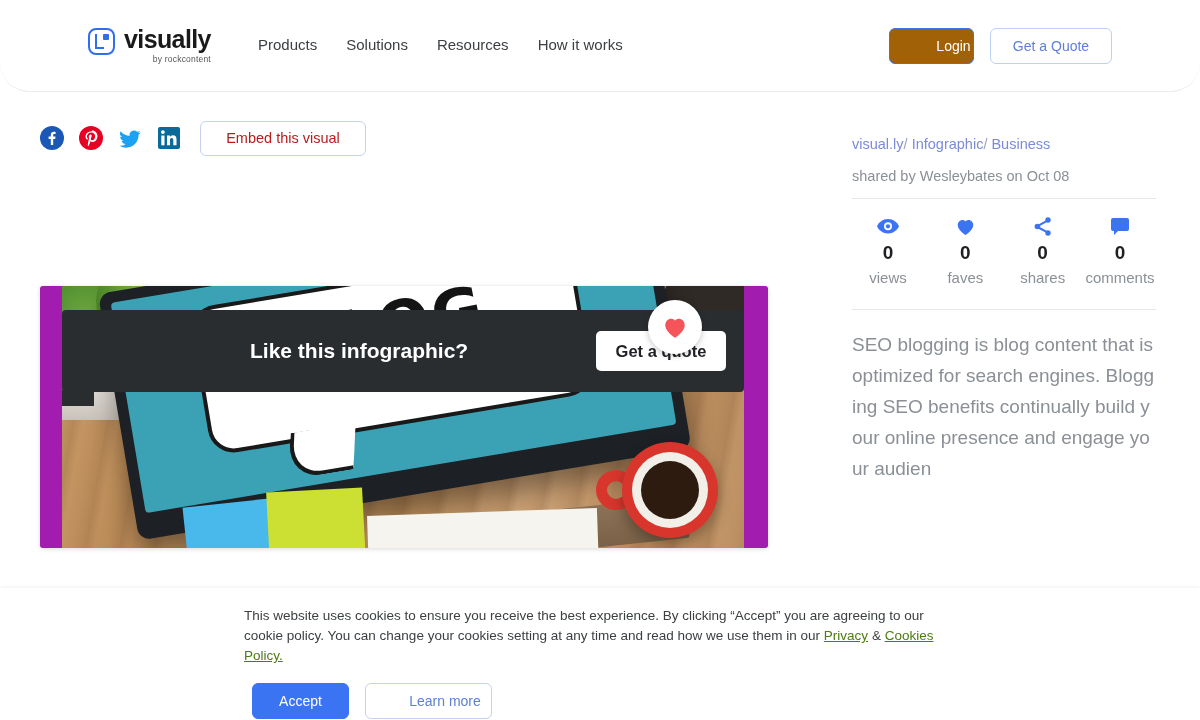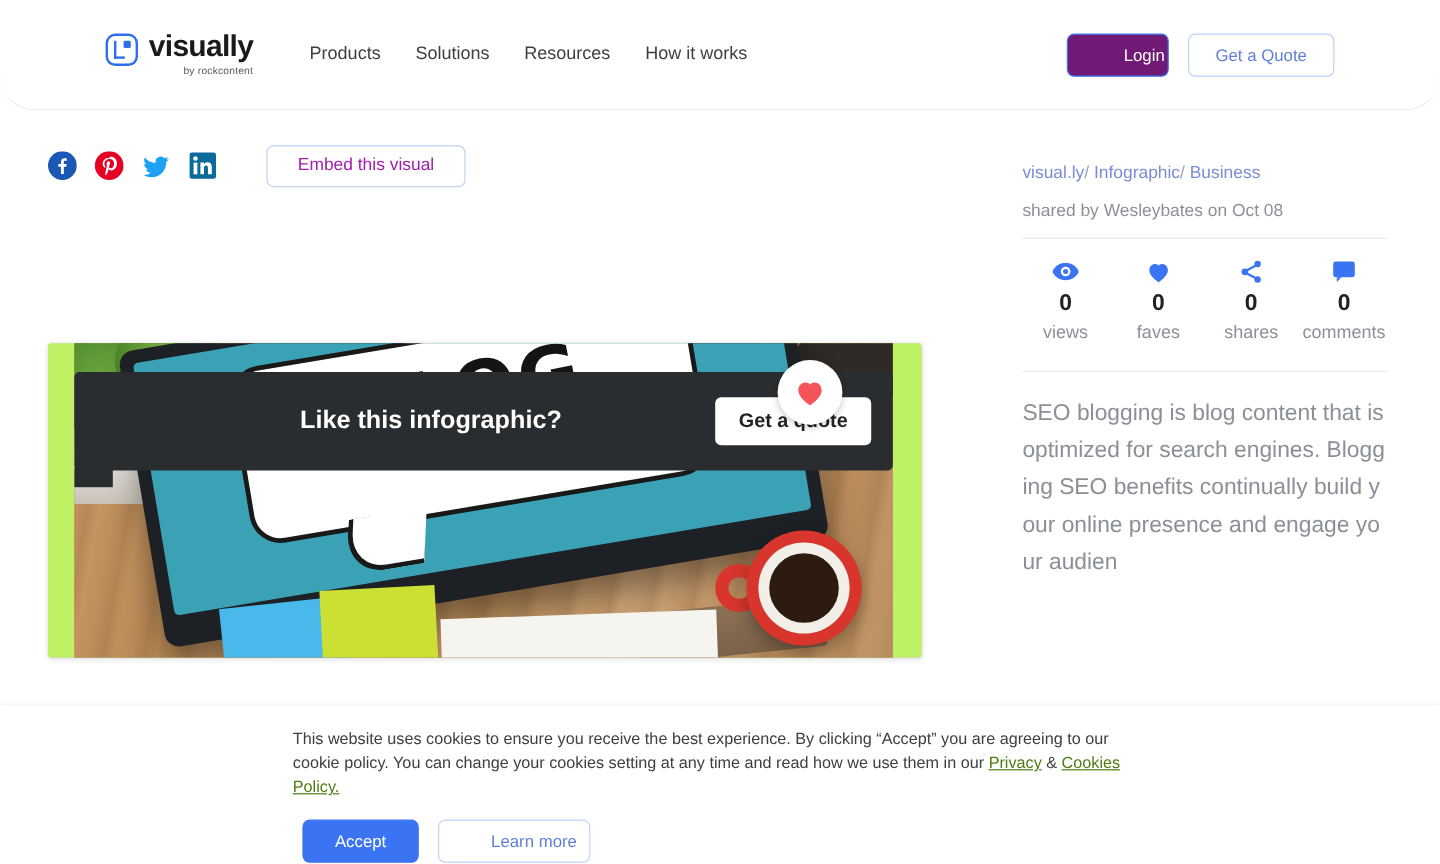--- a/index.html
+++ b/index.html
@@ -36,40 +36,40 @@
 
   .nav { position: absolute; left: 258px; top: 36px; display: flex; gap: 29px; }
   .nav a { font-size: 15px; color: #3c4043; text-decoration: none; white-space: nowrap; }
 
   .header-actions { position: absolute; right: 88px; top: 28px; display: flex; gap: 16px; align-items: center; }
   .btn {
     font-family: "Liberation Sans", sans-serif;
     font-size: 14px; border-radius: 6px; cursor: pointer;
     display: inline-flex; align-items: center; justify-content: center;
   }
-  .btn-primary { background: #701a75; color: #fff; border: 1px solid #3b74f2; width: 85px; height: 36px; font-weight: normal; padding-left: 44px; }
+  .btn-primary { background: #a16207; color: #fff; border: 1px solid #3b74f2; width: 85px; height: 36px; font-weight: normal; padding-left: 44px; }
   .btn-outline { background: #fff; color: #5f7fd6; border: 1px solid #bfd0f5; width: 122px; height: 36px; }
 
   
   .main { position: absolute; top: 92px; left: 0; width: 1200px; height: 628px; }
 
   
   .left-col { position: absolute; left: 40px; top: 28px; width: 730px; }
   .social-row { display: flex; align-items: center; gap: 0px; height: 36px; }
   .soc { width: 24px; height: 24px; margin-right: 15px; display: block; }
   .embed-btn {
-    margin-left: 26px; width: 166px; height: 35px; background: #fff;
-    border: 1px solid #c3d2f0; border-radius: 6px; color: #a21caf; font-size: 14.5px;
+    margin-left: 4px; width: 166px; height: 35px; background: #fff;
+    border: 1px solid #c3d2f0; border-radius: 6px; color: #b91c1c; font-size: 14.5px;
     display: inline-flex; align-items: center; justify-content: center; cursor: pointer;
     font-family: "Liberation Sans", sans-serif;
   }
 
   .viz-card {
     position: relative; margin-top: 24px; width: 728px;
-    background: #bef264; border-radius: 3px;
+    background: #a21caf; border-radius: 3px;
     box-shadow: 0 1px 5px rgba(0,0,0,0.14), 0 0 1px rgba(0,0,0,0.1);
     padding: 0;
   }
   .cta-bar {
     position: absolute; left: 22px; top: 24px; width: 682px; height: 82px;
     background: #2a2d30; border-radius: 4px;
     display: flex; align-items: center; z-index: 3;
   }
   .cta-bar::after {
     content: ""; position: absolute; left: 0px; bottom: -14px; width: 32px; height: 16px;

